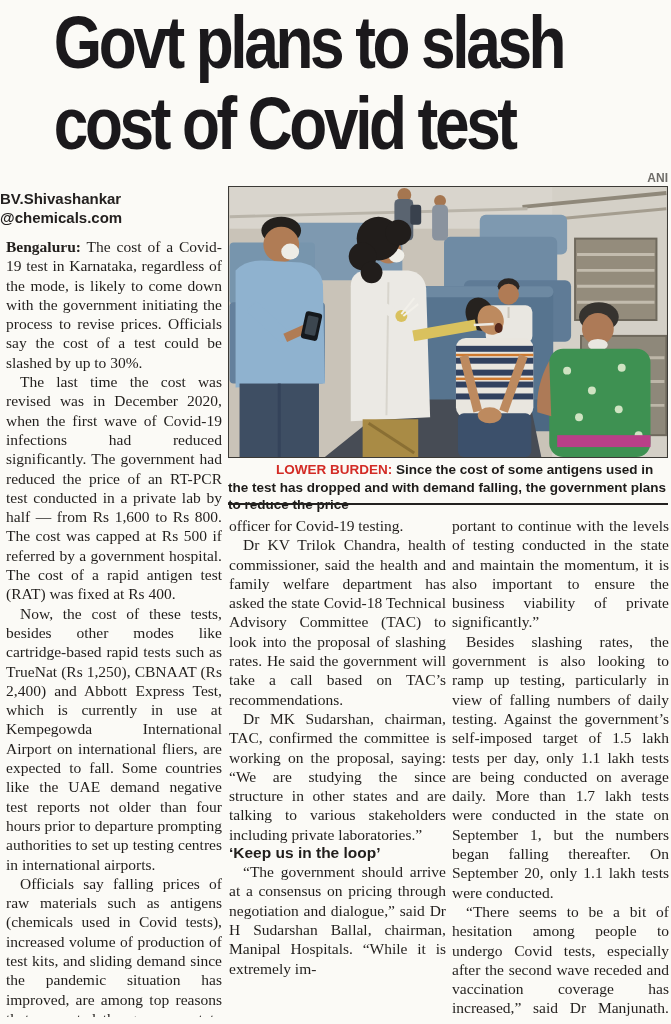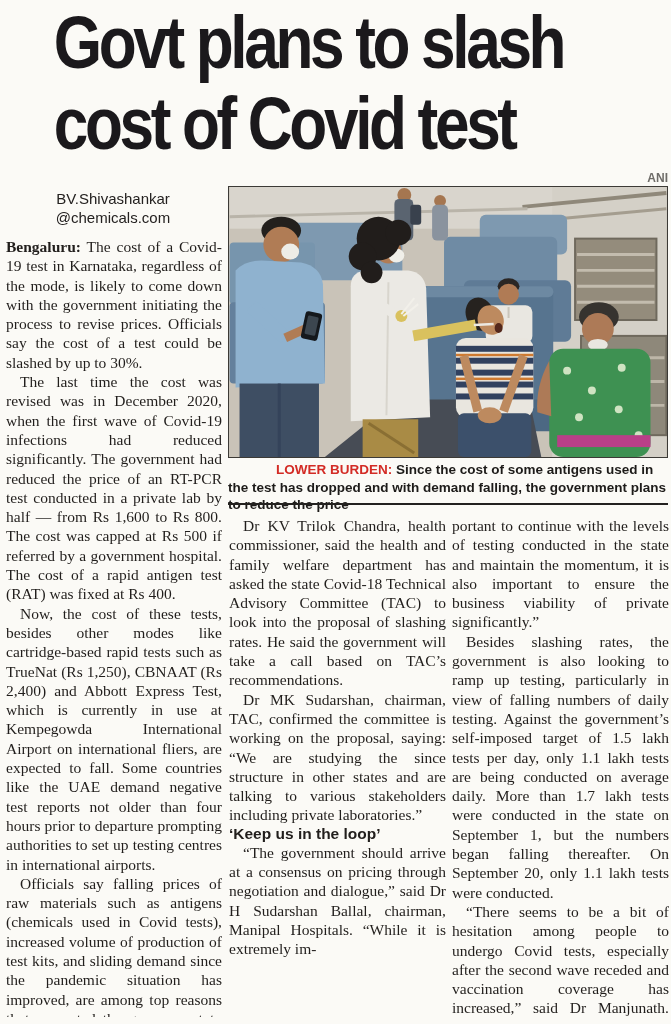--- a/index.html
+++ b/index.html
@@ -10,22 +10,22 @@
     color:#211e1c;
   }
   
   .headline{position:absolute;top:2px;left:0;width:671px;}
   .headline-line{
     font-family:"Liberation Sans",sans-serif;font-weight:bold;
     font-size:74px;line-height:81px;letter-spacing:-4px;color:#1b191c;
     transform:scaleX(0.84);transform-origin:50% 50%;white-space:nowrap;
   }
   
-  .byline{position:absolute;top:189px;left:0;width:226px;text-align:center;
-    font-family:"Liberation Sans",sans-serif;font-weight:normal;
+  .byline{position:absolute;top:189px;left:0;width:226px;
+    font-family:"Liberation Sans",sans-serif;font-weight:bold;
     font-size:15px;line-height:19px;color:#242120;}
   
   .photo-credit{position:absolute;top:171px;left:228px;width:440px;text-align:right;
     font-family:"Liberation Sans",sans-serif;font-weight:bold;font-size:12px;color:#6e6c68;}
   .photo-frame{position:absolute;top:186px;left:228px;width:440px;height:272px;
     border:1px solid #3c3a36;box-sizing:border-box;background:#c9c3b8;overflow:hidden;}
   .photo-frame svg{display:block;}
   
   .caption{position:absolute;top:461px;left:228px;width:440px;
     font-family:"Liberation Sans",sans-serif;font-weight:bold;
@@ -187,20 +187,21 @@
 
 <div class="col col-left">
   <p><span class="lead">Bengaluru:</span> <span>The cost of a Covid-19 test in Karnataka, regardless of the mode, is likely to come down with the government initiating the process to revise prices. Officials say the cost of a test could be slashed by up to 30%.</span></p>
   <p class="indent">The last time the cost was revised was in December 2020, when the first wave of Covid-19 infections had reduced significantly. The government had reduced the price of an RT-PCR test conducted in a private lab by half — from Rs 1,600 to Rs 800. The cost was capped at Rs 500 if referred by a government hospital. The cost of a rapid antigen test (RAT) was fixed at Rs 400.</p>
   <p class="indent">Now, the cost of these tests, besides other modes like cartridge-based rapid tests such as TrueNat (Rs 1,250), CBNAAT (Rs 2,400) and Abbott Express Test, which is currently in use at Kempegowda International Airport on international fliers, are expected to fall. Some countries like the UAE demand negative test reports not older than four hours prior to departure prompting authorities to set up testing centres in international airports.</p>
   <p class="indent">Officials say falling prices of raw materials such as antigens (chemicals used in Covid tests), increased volume of production of test kits, and sliding demand since the pandemic situation has improved, are among top reasons that prompted the government to consider slashing rates.</p>
 
 </div>
 
 <div class="col col-mid">
+  <p>officer for Covid-19 testing.</p>
   <p class="indent">Dr KV Trilok Chandra, health commissioner, said the health and family welfare department has asked the state Covid-18 Technical Advisory Committee (TAC) to look into the proposal of slashing rates. He said the government will take a call based on TAC’s recommendations.</p>
   <p class="indent">Dr MK Sudarshan, chairman, TAC, confirmed the committee is working on the proposal, saying: “We are studying the since structure in other states and are talking to various stakeholders including private laboratories.”</p>
   <p class="subhead">‘Keep us in the loop’</p>
   <p class="indent">“The government should arrive at a consensus on pricing through negotiation and dialogue,” said Dr H Sudarshan Ballal, chairman, Manipal Hospitals. “While it is extremely im-</p>
 </div>
 
 <div class="col col-right">
   <p>portant to continue with the levels of testing conducted in the state and maintain the momentum, it is also important to ensure the business viability of private significantly.”</p>
   <p class="indent">Besides slashing rates, the government is also looking to ramp up testing, particularly in view of falling numbers of daily testing. Against the government’s self-imposed target of 1.5 lakh tests per day, only 1.1 lakh tests are being conducted on average daily. More than 1.7 lakh tests were conducted in the state on September 1, but the numbers began falling thereafter. On September 20, only 1.1 lakh tests were conducted.</p>
   <p class="indent">“There seems to be a bit of hesitation among people to undergo Covid tests, especially after the second wave receded and vaccination coverage has increased,” said Dr Manjunath. “But it is important to carry on testing aggressively. We plan to ramp up the drive through random testing with a special focus on school students.”</p>

